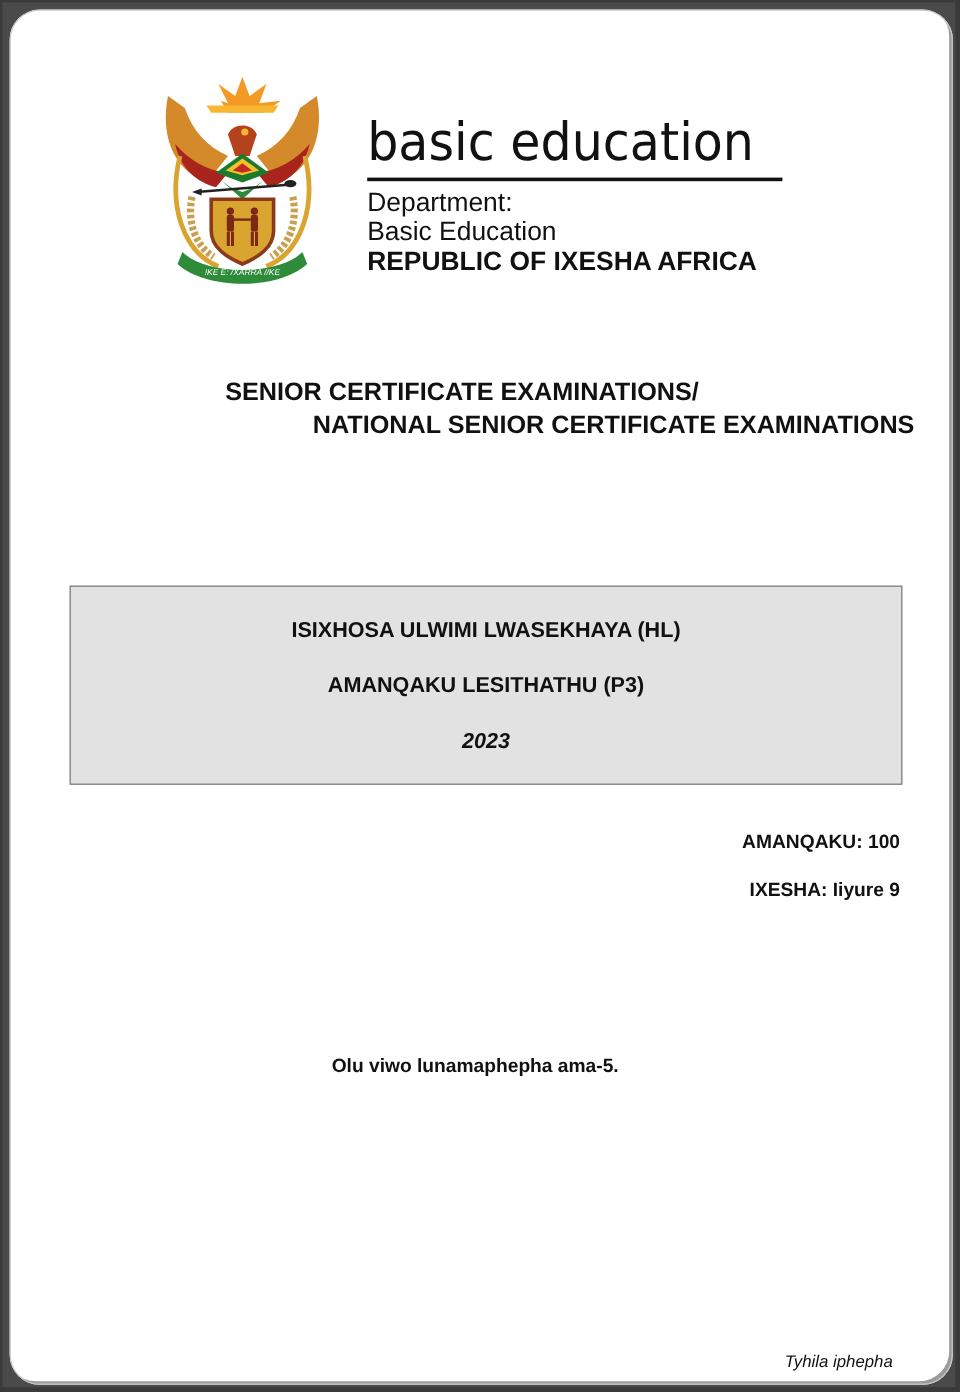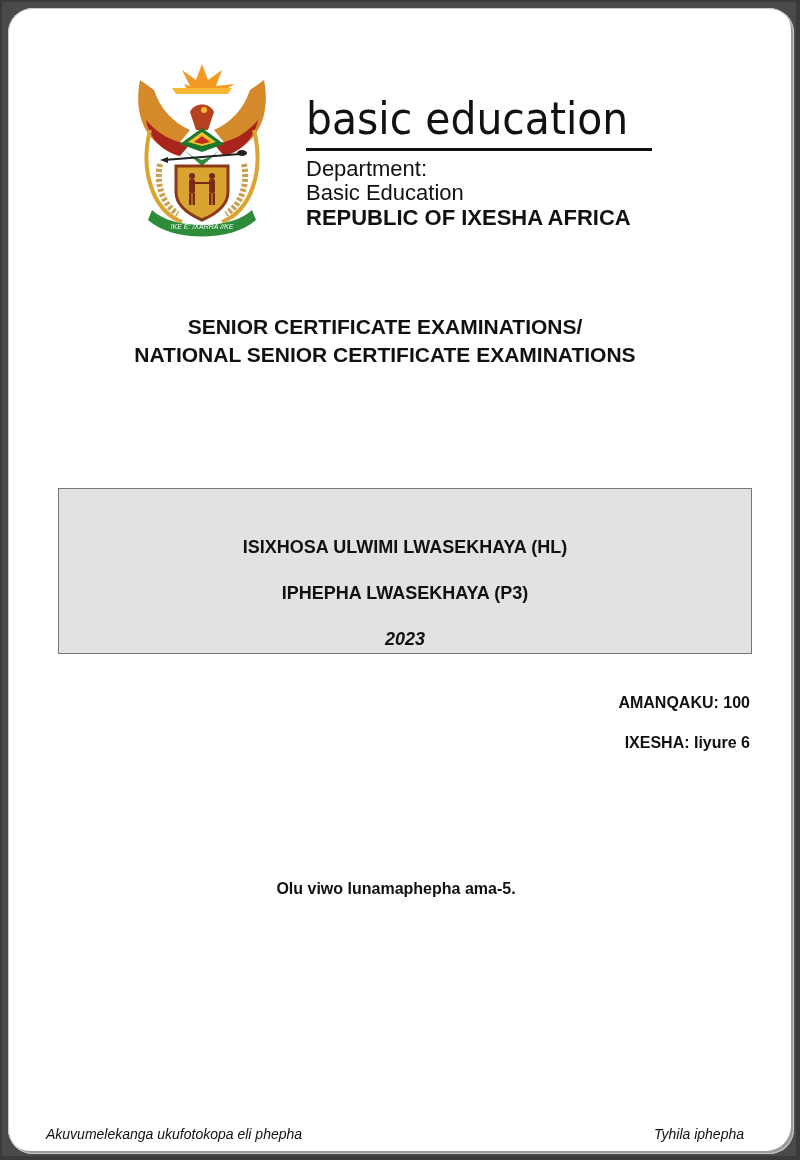--- a/index.html
+++ b/index.html
@@ -42,21 +42,21 @@
     .exam-title {
       position: absolute; left: 0; width: 754px; text-align: center;
       font-weight: bold; font-size: 21px; line-height: 27px;
     }
     .subject-box {
       position: absolute; left: 50px; top: 480px; width: 692px; height: 164px;
       background: #e2e2e2; border: 1px solid #777;
       text-align: center;
     }
     .subject-line {
-      font-weight: bold; font-size: 18px; position: absolute; left: 0; width: 100%; margin-top: 22px;
+      font-weight: bold; font-size: 18px; position: absolute; left: 0; width: 100%;
     }
     .meta {
       position: absolute; right: 44px; text-align: right;
       font-weight: bold; font-size: 16px;
     }
     .pages-note {
       position: absolute; top: 872px; left: 0; width: 776px; text-align: center;
       font-weight: bold; font-size: 16px;
     }
     .footer-left {
@@ -124,30 +124,29 @@
 
     <div class="brand">
       <div class="brand-title">basic education</div>
       <div class="brand-rule"></div>
       <div class="brand-line">Department:</div>
       <div class="brand-line">Basic Education</div>
       <div class="brand-bold">REPUBLIC OF IXESHA AFRICA</div>
     </div>
 
     <div class="exam-title" style="top:305px;">SENIOR CERTIFICATE EXAMINATIONS/</div>
-    <div class="exam-title" style="top:333px;">NATIONAL SENIOR CERTIFICATE EXAMINATIONS</div>
+    <div class="exam-title" style="top:333px;text-align:right;">NATIONAL SENIOR CERTIFICATE EXAMINATIONS</div>
 
     <div class="subject-box">
       <div class="subject-line" style="top:26px;">ISIXHOSA ULWIMI LWASEKHAYA (HL)</div>
-      <div class="subject-line" style="top:72px;">IPHEPHA LWASEKHAYA (P3)</div>
+      <div class="subject-line" style="top:72px;">AMANQAKU LESITHATHU (P3)</div>
       <div class="subject-line" style="top:118px;font-style:italic;">2023</div>
     </div>
 
     <div class="meta" style="top:686px;text-align:center;">AMANQAKU: 100</div>
-    <div class="meta" style="top:726px;">IXESHA: Iiyure 6</div>
+    <div class="meta" style="top:726px;">IXESHA: Iiyure 9</div>
 
     <div class="pages-note">Olu viwo lunamaphepha ama-5.</div>
 
-    <div class="footer-left">Akuvumelekanga ukufotokopa eli phepha</div>
     <div class="footer-right">Tyhila iphepha</div>
 
   </div>
 </div>
 
 </body></html>

